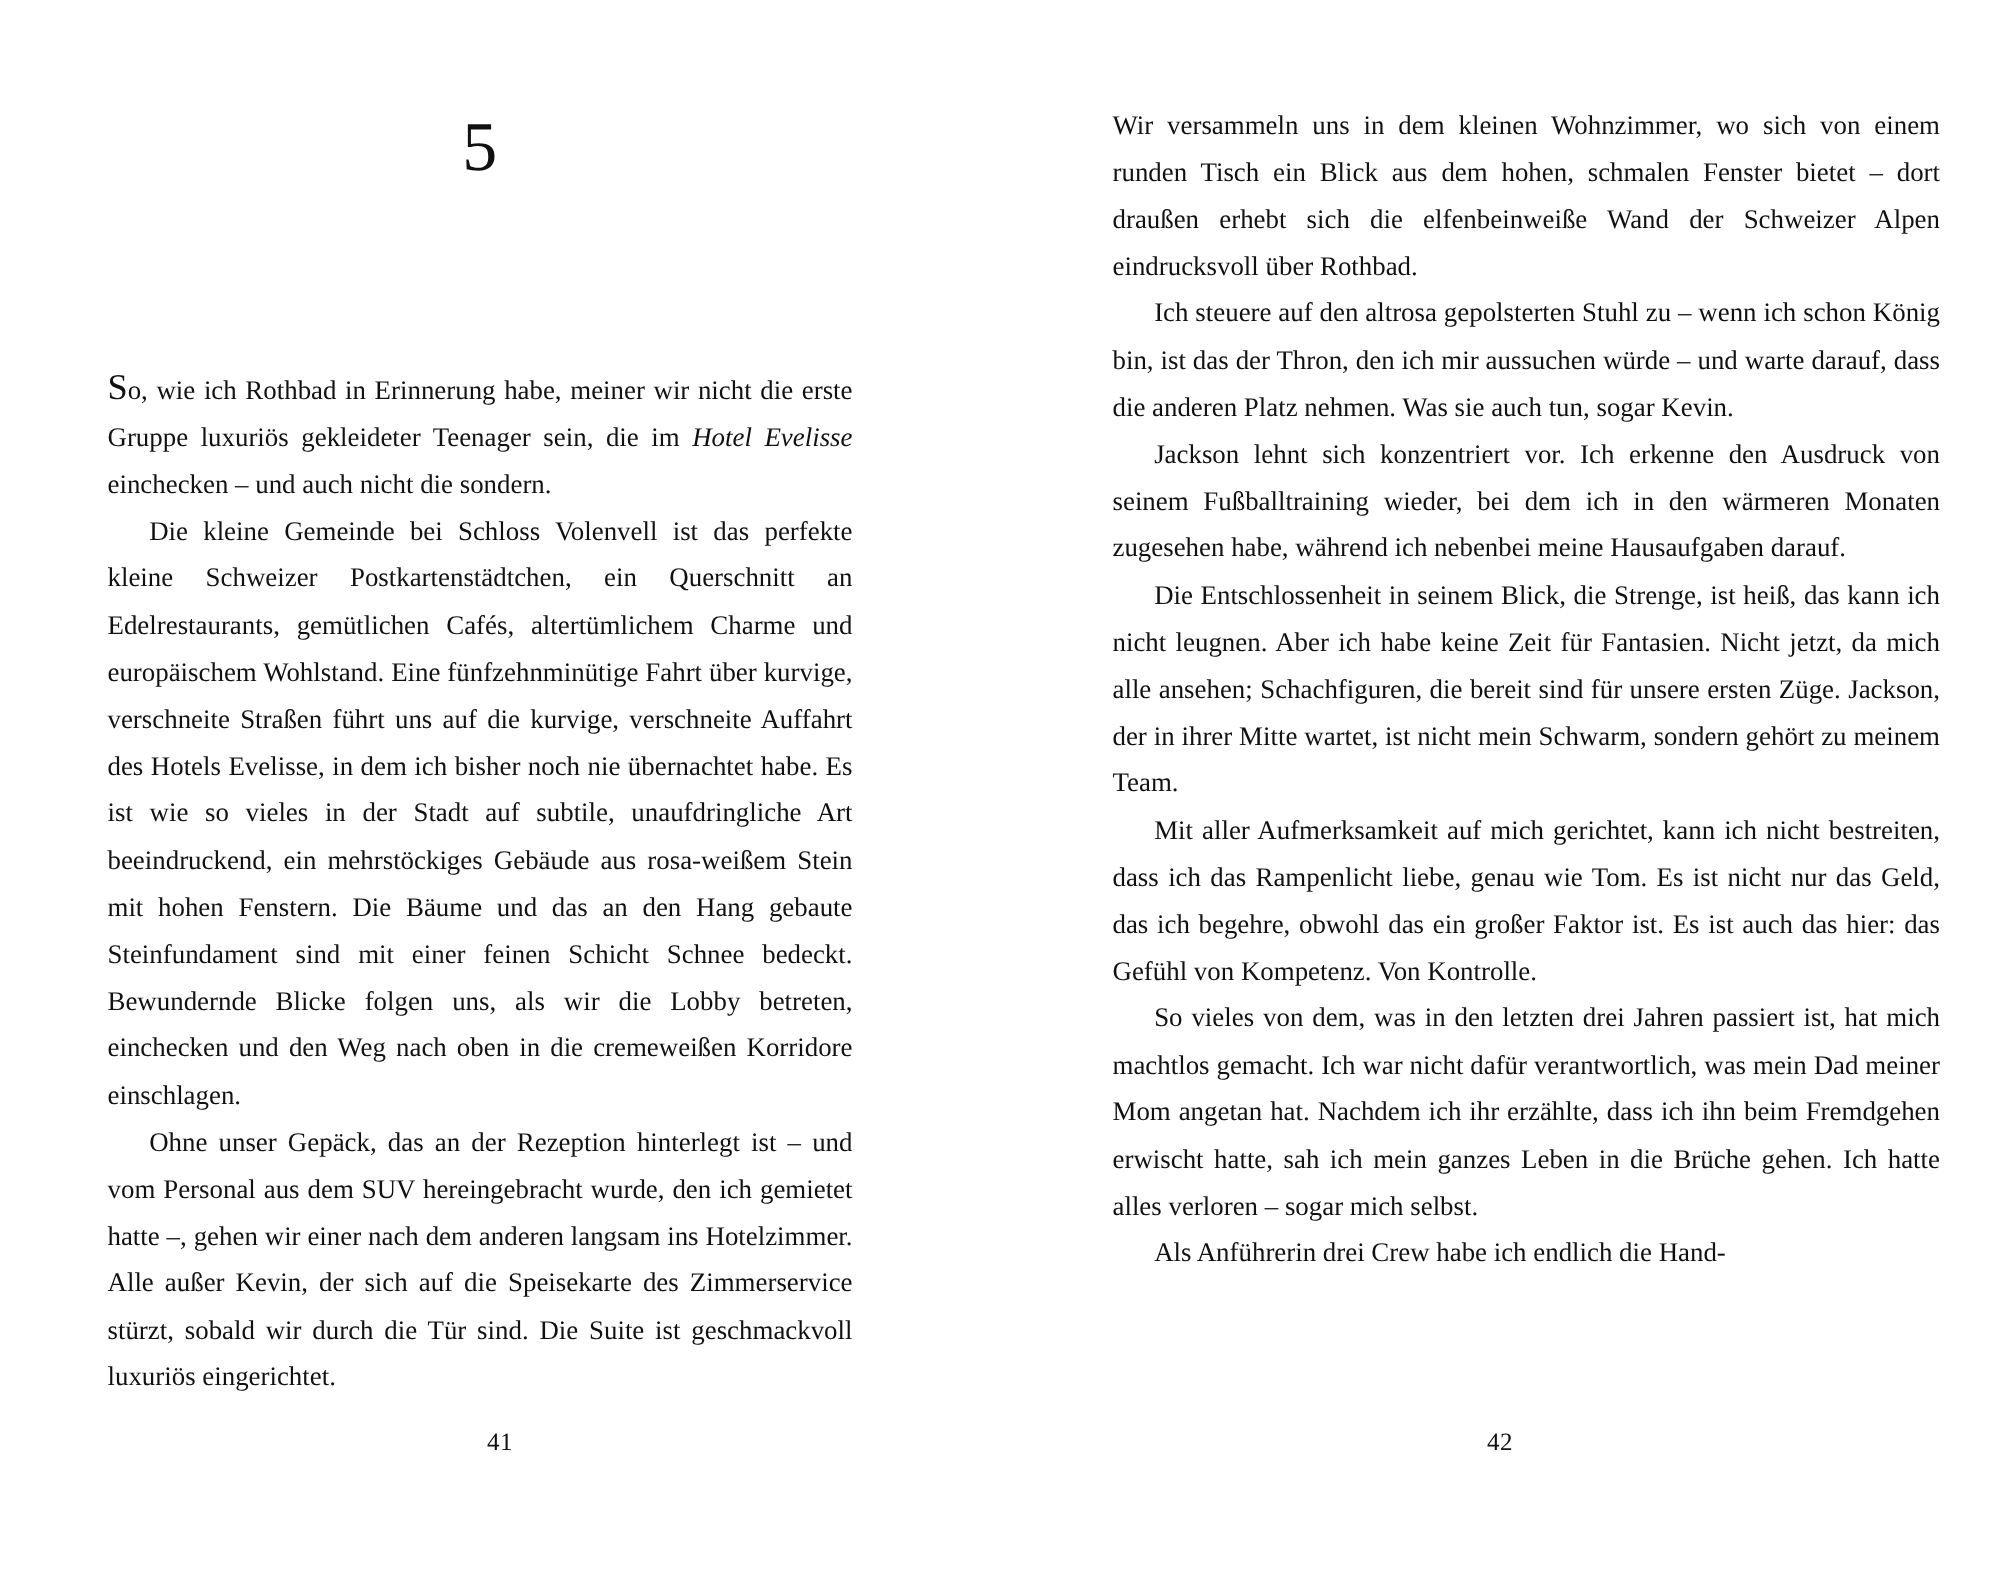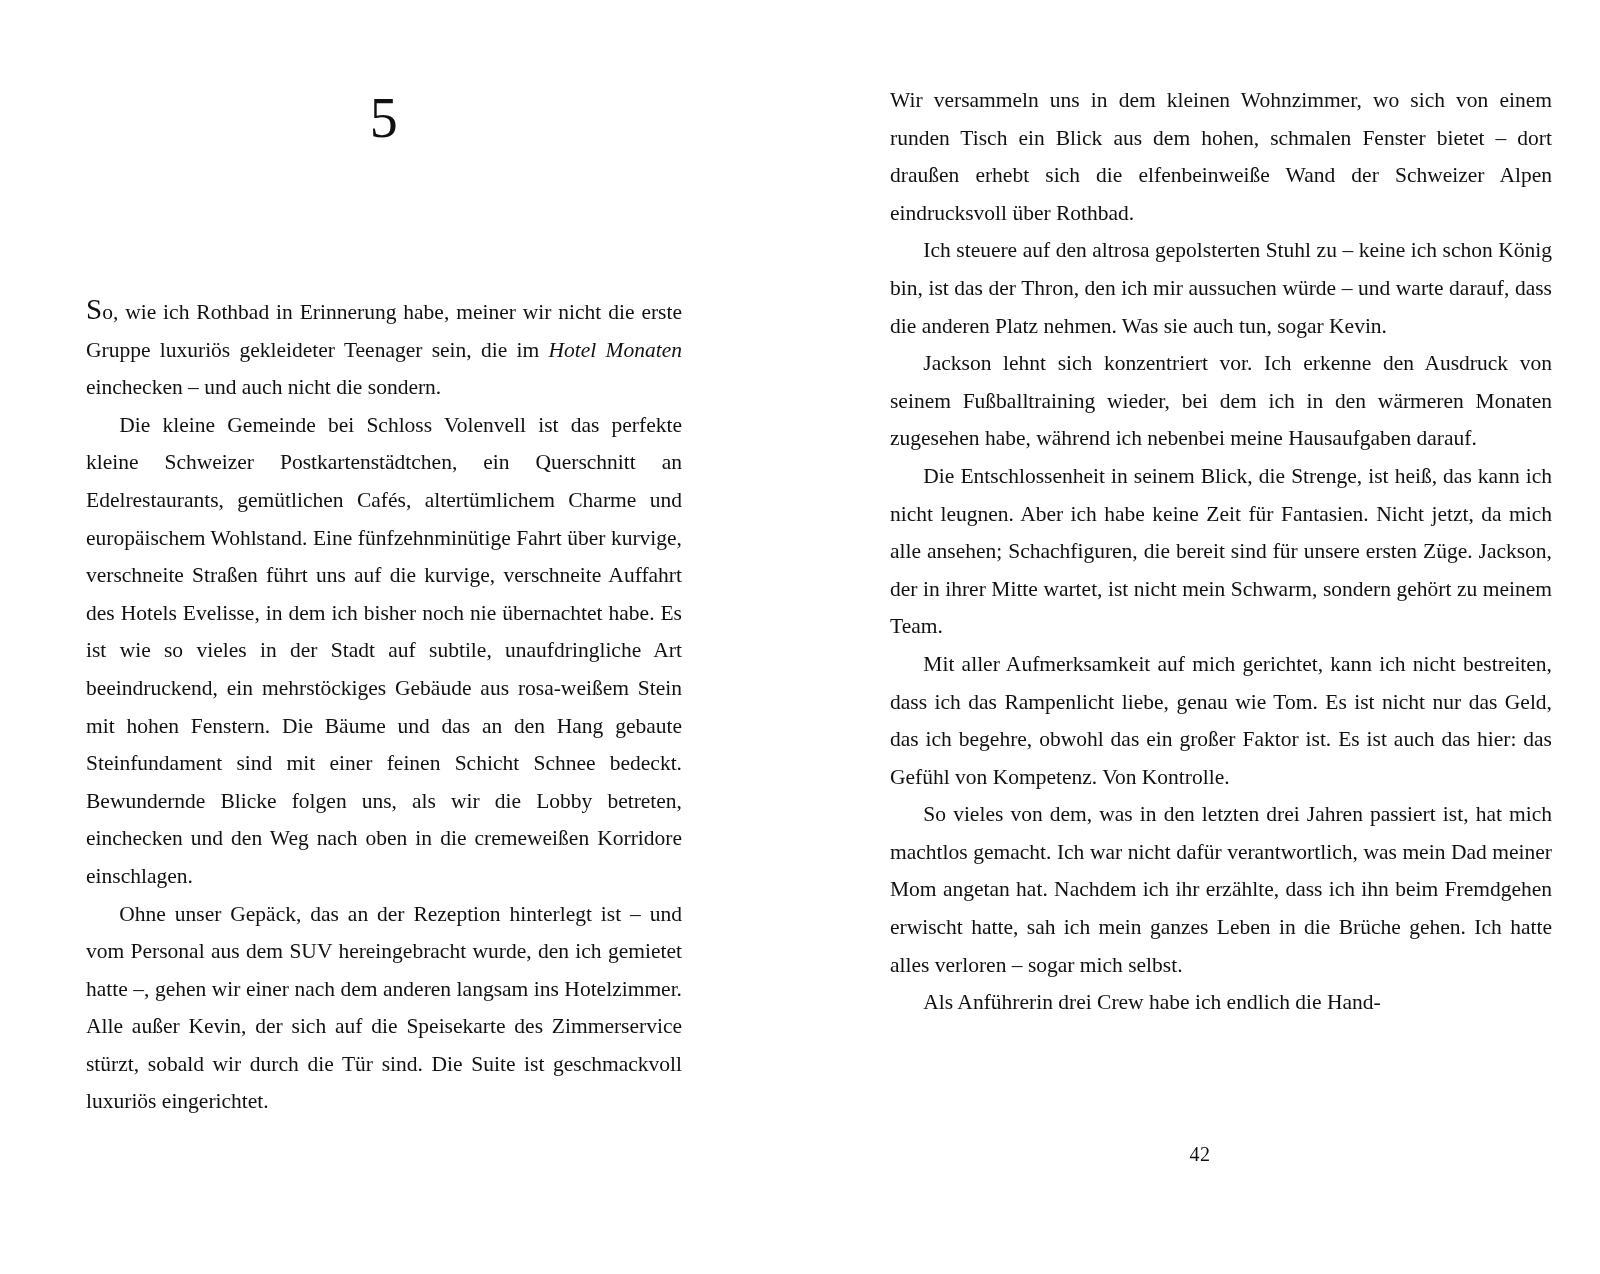--- a/index.html
+++ b/index.html
@@ -86,33 +86,34 @@
 </style>
 </head>
 <body>
 
 <div class="spread">
 
   <div class="page page-left">
     <div class="chapter-number">5</div>
 
     <div class="body-block">
-      <p class="para no-indent"><span class="dropcap-word"><span class="big">S</span></span><span>o, wie ich Rothbad in Erinnerung habe, meiner wir nicht die erste Gruppe luxuriös gekleideter Teenager sein, die im </span><span class="italic">Hotel Monaten</span><span> einchecken – und auch nicht die sondern.</span></p>
+      <p class="para no-indent"><span class="dropcap-word"><span class="big">S</span></span><span>o, wie ich Rothbad in Erinnerung habe, meiner wir nicht die erste Gruppe luxuriös gekleideter Teenager sein, die im </span><span class="italic">Hotel Evelisse</span><span> einchecken – und auch nicht die sondern.</span></p>
 
       <p class="para">Die kleine Gemeinde bei Schloss Volenvell ist das perfekte kleine Schweizer Postkartenstädtchen, ein Querschnitt an Edelrestaurants, gemütlichen Cafés, altertümlichem Charme und europäischem Wohlstand. Eine fünfzehnminütige Fahrt über kurvige, verschneite Straßen führt uns auf die kurvige, verschneite Auffahrt des Hotels Evelisse, in dem ich bisher noch nie übernachtet habe. Es ist wie so vieles in der Stadt auf subtile, unaufdringliche Art beeindruckend, ein mehrstöckiges Gebäude aus rosa-weißem Stein mit hohen Fenstern. Die Bäume und das an den Hang gebaute Steinfundament sind mit einer feinen Schicht Schnee bedeckt. Bewundernde Blicke folgen uns, als wir die Lobby betreten, einchecken und den Weg nach oben in die cremeweißen Korridore einschlagen.</p>
 
       <p class="para">Ohne unser Gepäck, das an der Rezeption hinterlegt ist – und vom Personal aus dem SUV hereingebracht wurde, den ich gemietet hatte –, gehen wir einer nach dem anderen langsam ins Hotelzimmer. Alle außer Kevin, der sich auf die Speisekarte des Zimmerservice stürzt, sobald wir durch die Tür sind. Die Suite ist geschmackvoll luxuriös eingerichtet.</p>
     </div>
 
+    <div class="folio">41</div>
   </div>
 
   <div class="page page-right">
     <div class="body-block-right">
       <p class="para no-indent">Wir versammeln uns in dem kleinen Wohnzimmer, wo sich von einem runden Tisch ein Blick aus dem hohen, schmalen Fenster bietet – dort draußen erhebt sich die elfenbeinweiße Wand der Schweizer Alpen eindrucksvoll über Rothbad.</p>
-      <p class="para">Ich steuere auf den altrosa gepolsterten Stuhl zu – keine ich schon König bin, ist das der Thron, den ich mir aussuchen würde – und warte darauf, dass die anderen Platz nehmen. Was sie auch tun, sogar Kevin.</p>
+      <p class="para">Ich steuere auf den altrosa gepolsterten Stuhl zu – wenn ich schon König bin, ist das der Thron, den ich mir aussuchen würde – und warte darauf, dass die anderen Platz nehmen. Was sie auch tun, sogar Kevin.</p>
       <p class="para">Jackson lehnt sich konzentriert vor. Ich erkenne den Ausdruck von seinem Fußballtraining wieder, bei dem ich in den wärmeren Monaten zugesehen habe, während ich nebenbei meine Hausaufgaben darauf.</p>
       <p class="para">Die Entschlossenheit in seinem Blick, die Strenge, ist heiß, das kann ich nicht leugnen. Aber ich habe keine Zeit für Fantasien. Nicht jetzt, da mich alle ansehen; Schachfiguren, die bereit sind für unsere ersten Züge. Jackson, der in ihrer Mitte wartet, ist nicht mein Schwarm, sondern gehört zu meinem Team.</p>
       <p class="para">Mit aller Aufmerksamkeit auf mich gerichtet, kann ich nicht bestreiten, dass ich das Rampenlicht liebe, genau wie Tom. Es ist nicht nur das Geld, das ich begehre, obwohl das ein großer Faktor ist. Es ist auch das hier: das Gefühl von Kompetenz. Von Kontrolle.</p>
       <p class="para">So vieles von dem, was in den letzten drei Jahren passiert ist, hat mich machtlos gemacht. Ich war nicht dafür verantwortlich, was mein Dad meiner Mom angetan hat. Nachdem ich ihr erzählte, dass ich ihn beim Fremdgehen erwischt hatte, sah ich mein ganzes Leben in die Brüche gehen. Ich hatte alles verloren – sogar mich selbst.</p>
       <p class="para">Als Anführerin drei Crew habe ich endlich die Hand-</p>
     </div>
 
     <div class="folio">42</div>
   </div>
 

